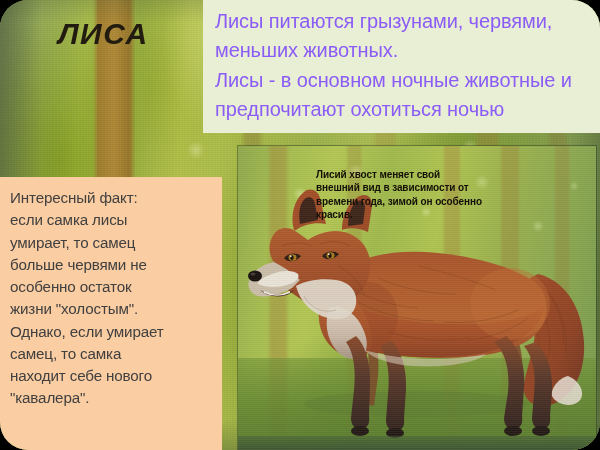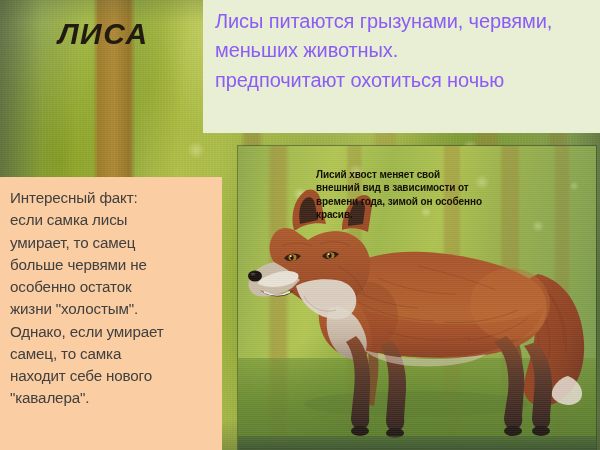--- a/index.html
+++ b/index.html
@@ -7,20 +7,21 @@
     padding: 0;
     background: #000;
   }
   #slide {
     position: relative;
     width: 600px;
     height: 450px;
     overflow: hidden;
     font-family: "Liberation Sans", sans-serif;
     background: #8a9a4e;
+    border-radius: 28px;
   }
 
   
   .bg-layer {
     position: absolute;
     inset: 0;
   }
   .bg-base {
     background:
       linear-gradient(95deg,
@@ -384,20 +385,21 @@
 
     <div class="photo-bottomband"></div>
     <div class="photo-grain"></div>
   </div>
 
   <div id="slide-title">ЛИСА</div>
 
   <div id="diet-box">
     <p>Лисы питаются грызунами, червями,</p>
     <p>меньших животных.</p>
+    <p>Лисы - в основном ночные животные и</p>
     <p>предпочитают охотиться ночью</p>
   </div>
 
   <div id="fact-box">
     <p>Интересный факт:</p>
     <p>если самка лисы</p>
     <p>умирает, то самец</p>
     <p>больше червями не</p>
     <p>особенно остаток</p>
     <p>жизни "холостым".</p>

